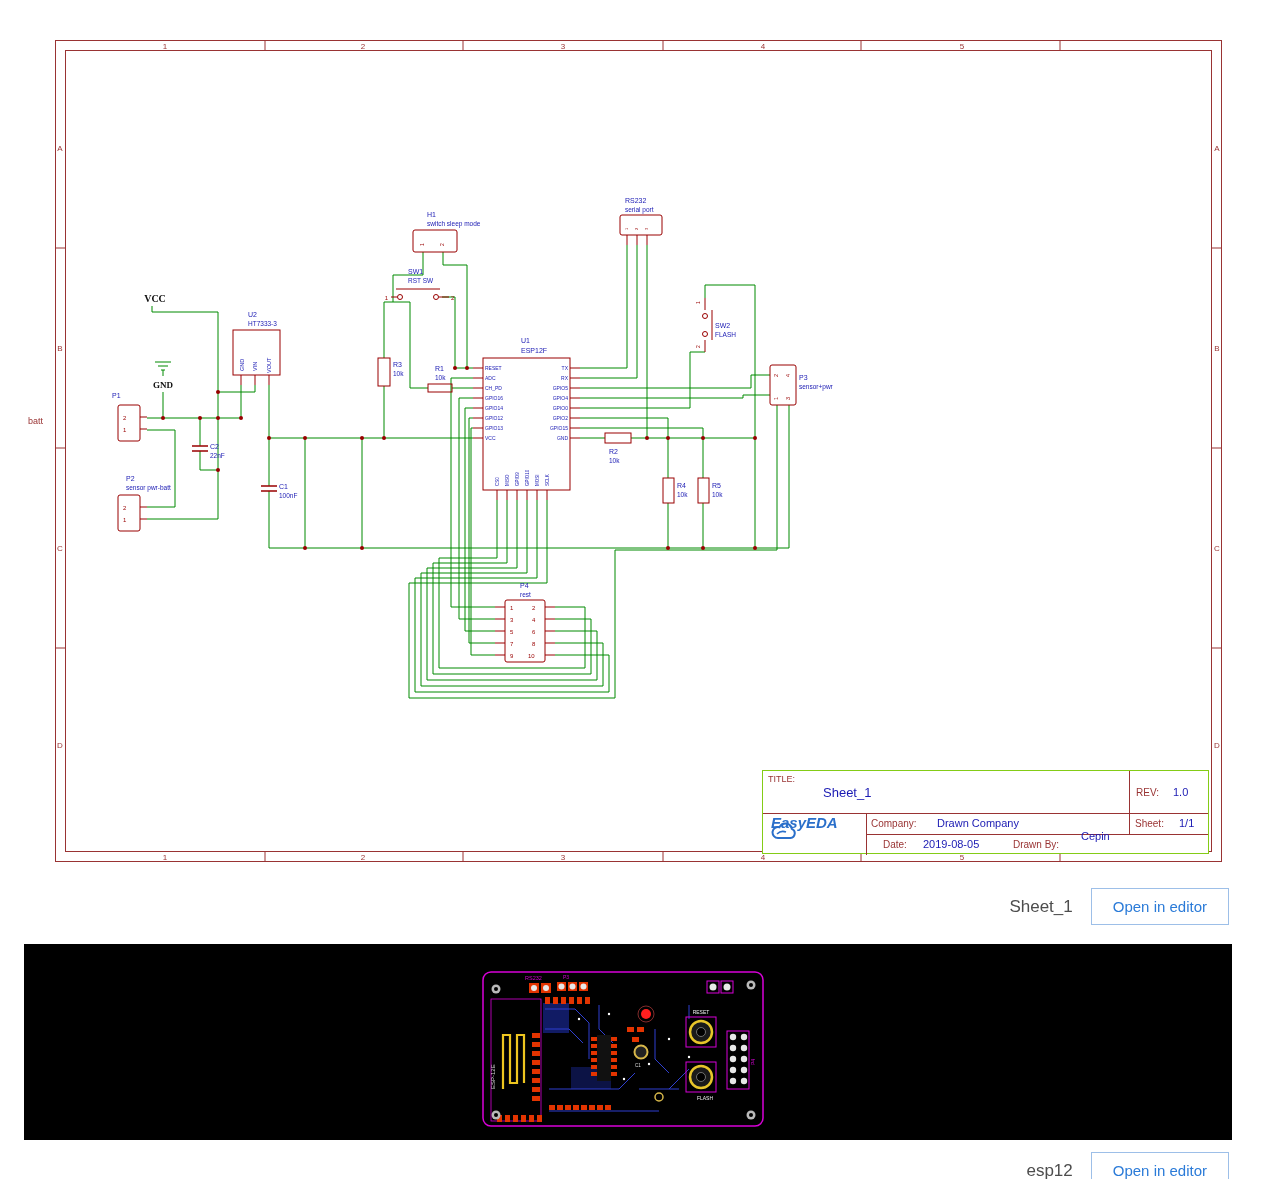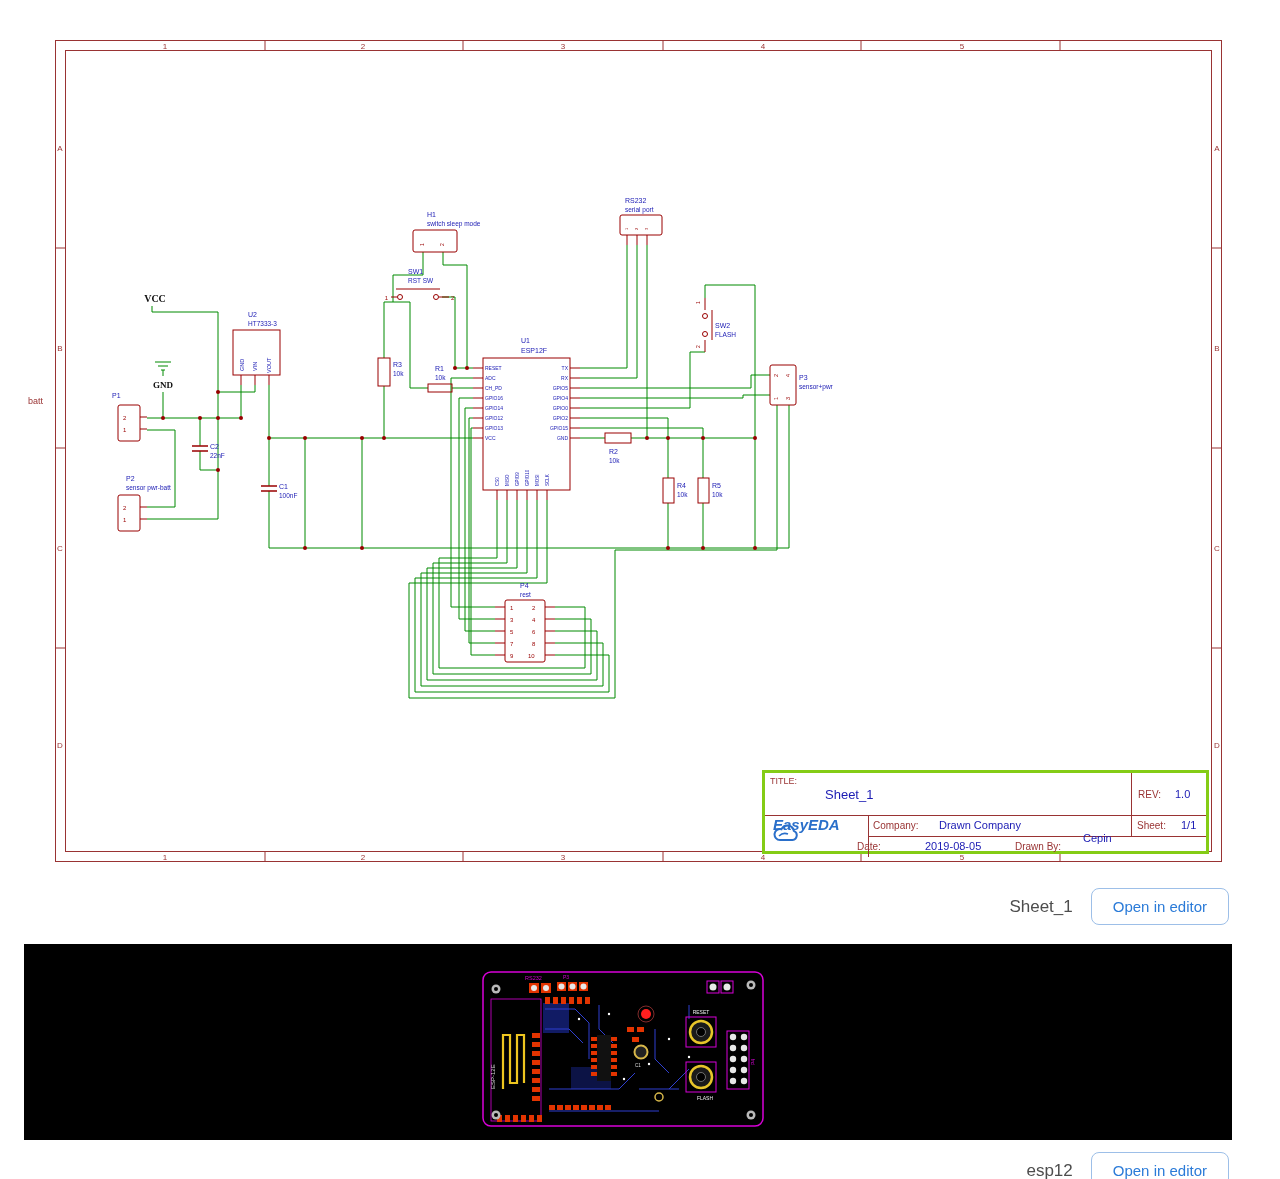--- a/index.html
+++ b/index.html
@@ -10,30 +10,30 @@
   .t-blue{fill:#1a1ab3;}
   .t-maroon{fill:#990000;}
   .t-frame{fill:#993333;}
   .t-net{fill:#111;font-family:"Liberation Serif",serif;font-weight:bold;}
   .wire{stroke:#008a00;stroke-width:1;fill:none;}
   .part{stroke:#990000;stroke-width:1;fill:none;}
   .part2{stroke:#990000;stroke-width:1.6;fill:none;}
   .frameln{stroke:#993333;stroke-width:1;fill:none;}
   .dot{fill:#990000;}
   
-  .tb{position:absolute;left:707px;top:730px;width:447px;height:84px;border:3px solid #84cc16;box-sizing:border-box;background:#fff;}
+  .tb{position:absolute;left:707px;top:730px;width:447px;height:84px;border:1px solid #84cc16;box-sizing:border-box;background:#fff;}
   .tb .ln{position:absolute;background:#993333;}
   .tb span{position:absolute;white-space:nowrap;}
   .tb .lab{color:#993333;font-size:10px;}
   .tb .val{color:#1a1ab3;font-size:11px;}
-  .batt{position:absolute;left:28px;top:396px;color:#993333;font-size:9px;}
+  .batt{position:absolute;left:28px;top:416px;color:#993333;font-size:9px;}
   
   .viewer-row{position:absolute;right:51px;display:flex;align-items:center;gap:18px;}
   .viewer-name{color:#4d4d4d;font-size:17px;}
-  .oe-btn{display:inline-block;padding:9px 21px;border:1px solid #9dbfe8;border-radius:8px;color:#2b7bd8;font-size:15px;background:#fff;cursor:pointer;font-family:"Liberation Sans",sans-serif;}
+  .oe-btn{display:inline-block;padding:9px 21px;border:1px solid #9dbfe8;border-radius:0;color:#2b7bd8;font-size:15px;background:#fff;cursor:pointer;font-family:"Liberation Sans",sans-serif;}
   .pcb-strip{position:absolute;left:24px;top:944px;width:1208px;height:196px;background:#000;}
   .pcb-strip svg{position:absolute;left:455px;top:25px;}
   .logo-wrap{position:absolute;left:8px;top:9px;display:flex;align-items:center;gap:4px;}
   .logo-text{color:#2a6fca;font-size:15px;font-weight:bold;font-style:italic;}
 </style>
 </head>
 <body>
 
 <div id="page">
 
@@ -297,21 +297,21 @@
         <svg width="26" height="20" viewBox="0 0 26 20">
           <path d="M7,16 a5.5,5.5 0 1 1 1.5,-10.8 a6.5,6.5 0 0 1 12.3,1.6 a4.8,4.8 0 0 1 -1.3,9.2 z" fill="none" stroke="#2a6fca" stroke-width="2"></path>
           <path d="M6,12 q4,-4 9,-2" fill="none" stroke="#2a6fca" stroke-width="1.6"></path>
         </svg>
         <span class="logo-text">EasyEDA</span>
       </div>
       <span class="lab" style="left:108px;top:47px;text-align:right;">Company:</span>
       <span class="val" style="left:174px;top:46px;">Drawn Company</span>
       <span class="lab" style="left:372px;top:47px;">Sheet:</span>
       <span class="val" style="left:416px;top:46px;">1/1</span>
-      <span class="lab" style="left:92px;top:68px;">Date:</span>
+      <span class="lab" style="left:120px;top:68px;">Date:</span>
       <span class="val" style="left:160px;top:67px;">2019-08-05</span>
       <span class="lab" style="left:250px;top:68px;">Drawn By:</span>
       <span class="val" style="left:318px;top:59px;">Cepin</span>
     </div>
   </div>
 
   <div class="viewer-row" style="top:888px;">
     <span class="viewer-name">Sheet_1</span>
     <button class="oe-btn">Open in editor</button>
   </div>

